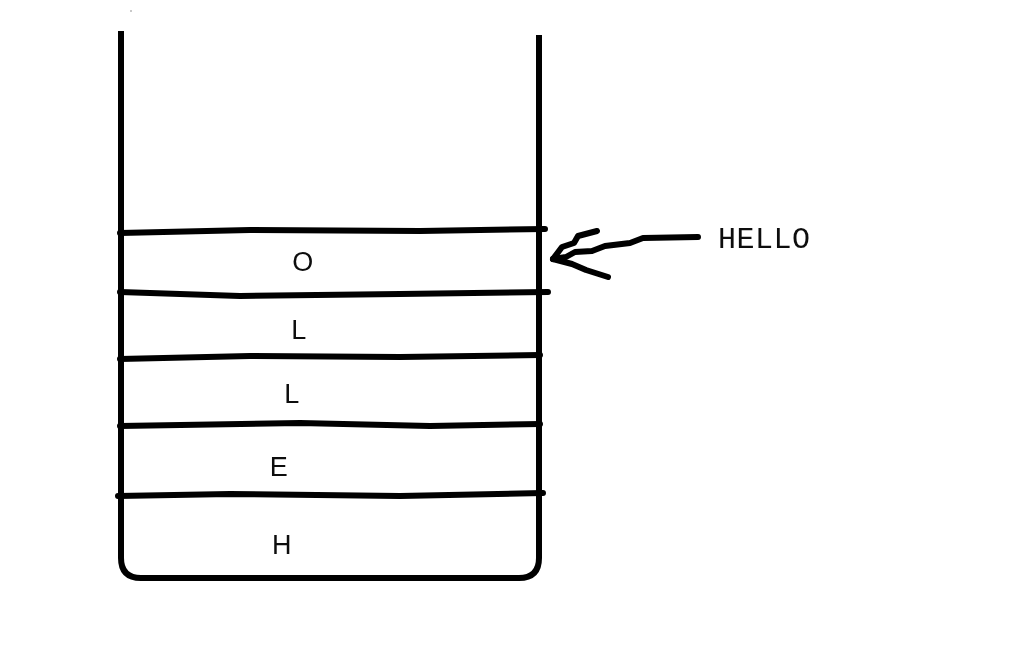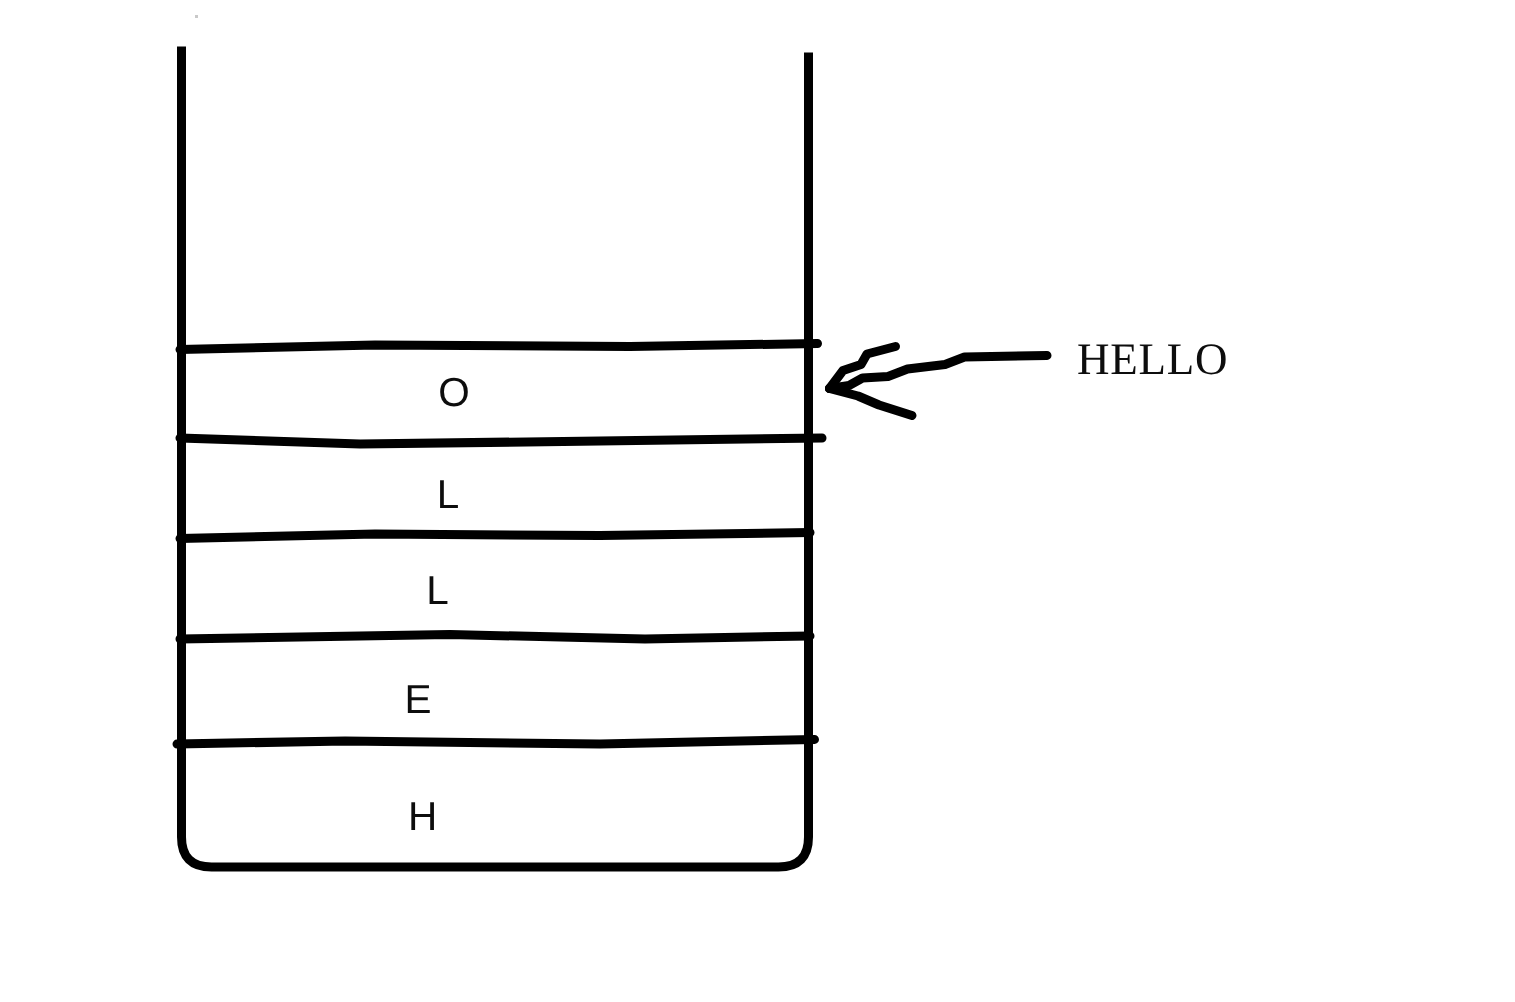--- a/index.html
+++ b/index.html
@@ -29,21 +29,21 @@
     font-family: "Liberation Sans", sans-serif;
     font-size: 27px;
     color: #0d0d0d;
     line-height: 1;
     transform: translate(-50%, -50%);
     white-space: nowrap;
     letter-spacing: 0.5px;
   }
   .annotation-label {
     position: absolute;
-    font-family: Liberation Serif, serif;
+    font-family: Liberation Mono, monospace;
     font-size: 30px;
     color: #0d0d0d;
     line-height: 1;
     white-space: nowrap;
     letter-spacing: 0.5px;
     text-align: center;
   }
   .speck {
     position: absolute;
     width: 2px;

